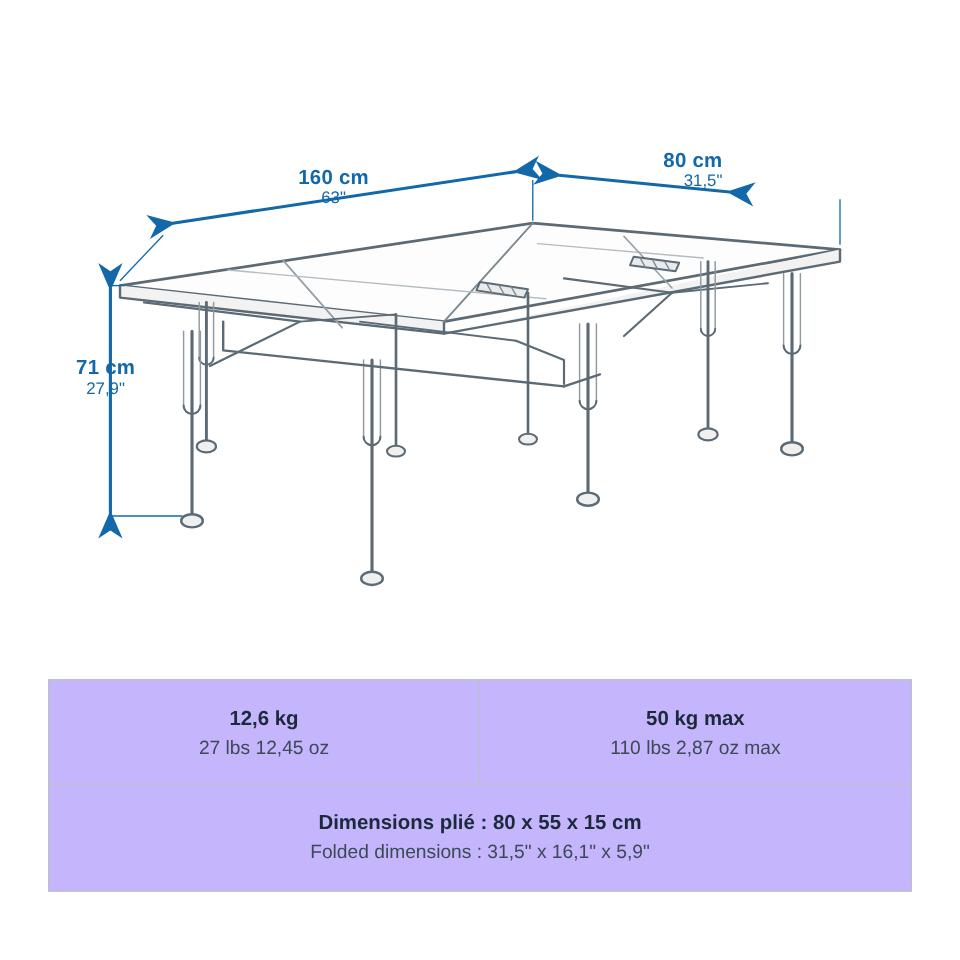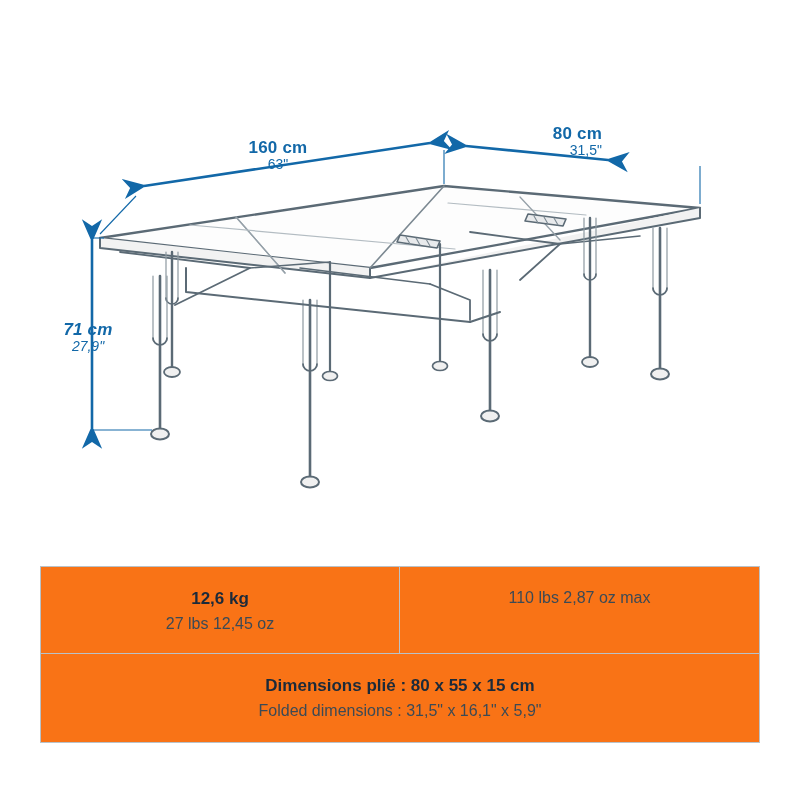--- a/index.html
+++ b/index.html
@@ -32,31 +32,31 @@
     font-weight: bold;
     font-size: 17px;
     letter-spacing: 0.2px;
   }
   .dim-label .secondary {
     font-size: 14px;
     font-weight: normal;
   }
   #label-length { left: 198px; top: 138px; width: 160px; }
   #label-width  { left: 472px; top: 124px; width: 130px; text-align: right; }
-  #label-height { left: 40px;  top: 320px; width: 96px; font-style: italic; }
+  #label-height { left: 40px;  top: 297px; width: 96px; }
 
   
   .spec-table {
     position: absolute;
     left: 40px;
     top: 566px;
     width: 720px;
     border: 1px solid #b9c2c9;
     box-sizing: border-box;
-    background: #f97316;
+    background: #c4b5fd;
   }
   .spec-row {
     display: flex;
     width: 100%;
   }
   .spec-row.top { border-bottom: 1px solid #b9c2c9; }
   .spec-cell {
     flex: 1 1 50%;
     box-sizing: border-box;
     padding: 22px 10px 20px 10px;
@@ -189,20 +189,21 @@
   </div>
 </div>
 
 <div class="spec-table">
   <div class="spec-row top">
     <div class="spec-cell left-cell">
       <div class="spec-primary">12,6 kg</div>
       <div class="spec-secondary">27 lbs 12,45 oz</div>
     </div>
     <div class="spec-cell">
+      <div class="spec-primary">50 kg max</div>
       <div class="spec-secondary">110 lbs 2,87 oz max</div>
     </div>
   </div>
   <div class="spec-row">
     <div class="spec-cell full">
       <div class="spec-primary">Dimensions plié : 80 x 55 x 15 cm</div>
       <div class="spec-secondary">Folded dimensions : 31,5" x 16,1" x 5,9"</div>
     </div>
   </div>
 </div>

